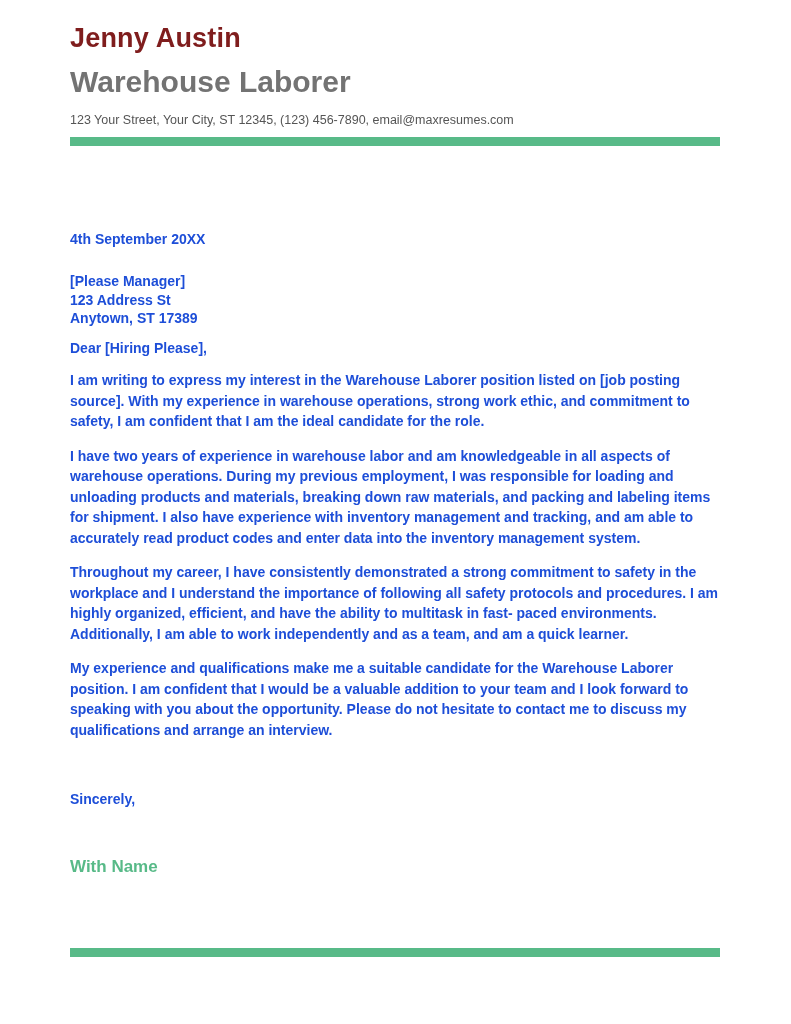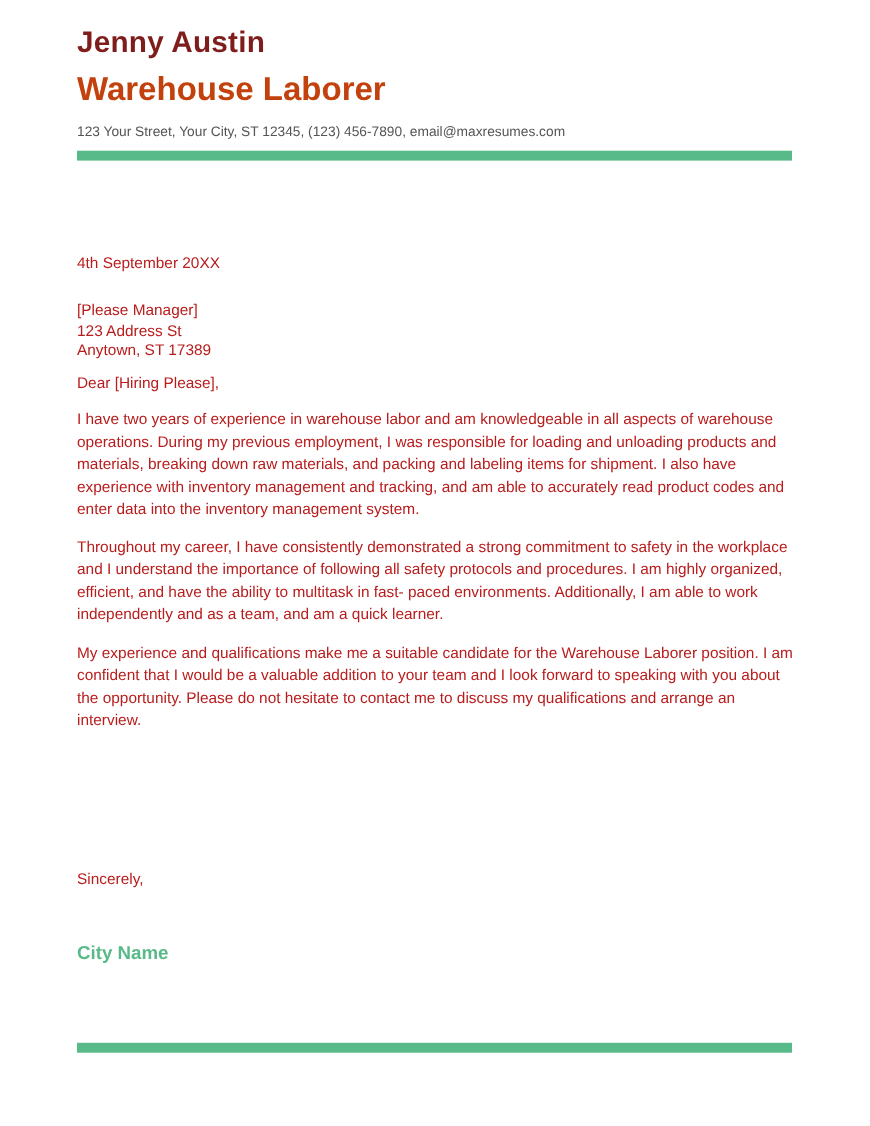--- a/index.html
+++ b/index.html
@@ -8,32 +8,32 @@
       font-family: "Liberation Sans", sans-serif; color: #3a3a3a;
     }
     .page { position: absolute; left: 70px; top: 0; width: 650px; }
     .name {
       position: absolute; top: 22px; left: 0;
       font-size: 27px; font-weight: bold; color: #7f1d1d; letter-spacing: 0.2px;
       line-height: 32px;
     }
     .title {
       position: absolute; top: 64px; left: 0;
-      font-size: 30px; font-weight: bold; color: #c2410c; line-height: 36px;
+      font-size: 30px; font-weight: bold; color: #737373; line-height: 36px;
     }
     .contact {
       position: absolute; top: 112px; left: 0;
       font-size: 12.5px; color: #555555; line-height: 16px;
     }
     .bar {
       position: absolute; left: 0; width: 650px; height: 9px; background: #58ba88;
     }
     .bar.top { top: 137px; }
     .bar.bottom { top: 948px; }
-    .text { font-size: 14px; line-height: 20.5px; color: #b91c1c; }
+    .text { font-size: 14px; line-height: 20.5px; color: #1d4ed8; font-weight: bold; }
     .date { position: absolute; top: 229px; left: 0; }
     .recipient { position: absolute; top: 272px; left: 0; }
     .recipient div { line-height: 18.5px; }
     .salutation { position: absolute; top: 338px; left: 0; }
     .body { position: absolute; top: 370px; left: 0; width: 652px; }
     .body p { margin: 0 0 14px 0; }
     .closing { position: absolute; top: 789px; left: 0; }
     .signature {
       position: absolute; top: 857px; left: 0;
       font-size: 17px; font-weight: bold; color: #58ba88;
@@ -52,22 +52,23 @@
 
   <div class="recipient text">
     <div>[Please Manager]</div>
     <div>123 Address St</div>
     <div>Anytown, ST 17389</div>
   </div>
 
   <div class="salutation text">Dear [Hiring Please],</div>
 
   <div class="body text">
+    <p>I am writing to express my interest in the Warehouse Laborer position listed on [job posting source]. With my experience in warehouse operations, strong work ethic, and commitment to safety, I am confident that I am the ideal candidate for the role.</p>
     <p>I have two years of experience in warehouse labor and am knowledgeable in all aspects of warehouse operations. During my previous employment, I was responsible for loading and unloading products and materials, breaking down raw materials, and packing and labeling items for shipment. I also have experience with inventory management and tracking, and am able to accurately read product codes and enter data into the inventory management system.</p>
     <p>Throughout my career, I have consistently demonstrated a strong commitment to safety in the workplace and I understand the importance of following all safety protocols and procedures. I am highly organized, efficient, and have the ability to multitask in fast- paced environments. Additionally, I am able to work independently and as a team, and am a quick learner.</p>
     <p>My experience and qualifications make me a suitable candidate for the Warehouse Laborer position. I am confident that I would be a valuable addition to your team and I look forward to speaking with you about the opportunity. Please do not hesitate to contact me to discuss my qualifications and arrange an interview.</p>
   </div>
 
   <div class="closing text">Sincerely,</div>
-  <div class="signature">City Name</div>
+  <div class="signature">With Name</div>
 
   <div class="bar bottom"></div>
 </div>
 
 </body></html>

